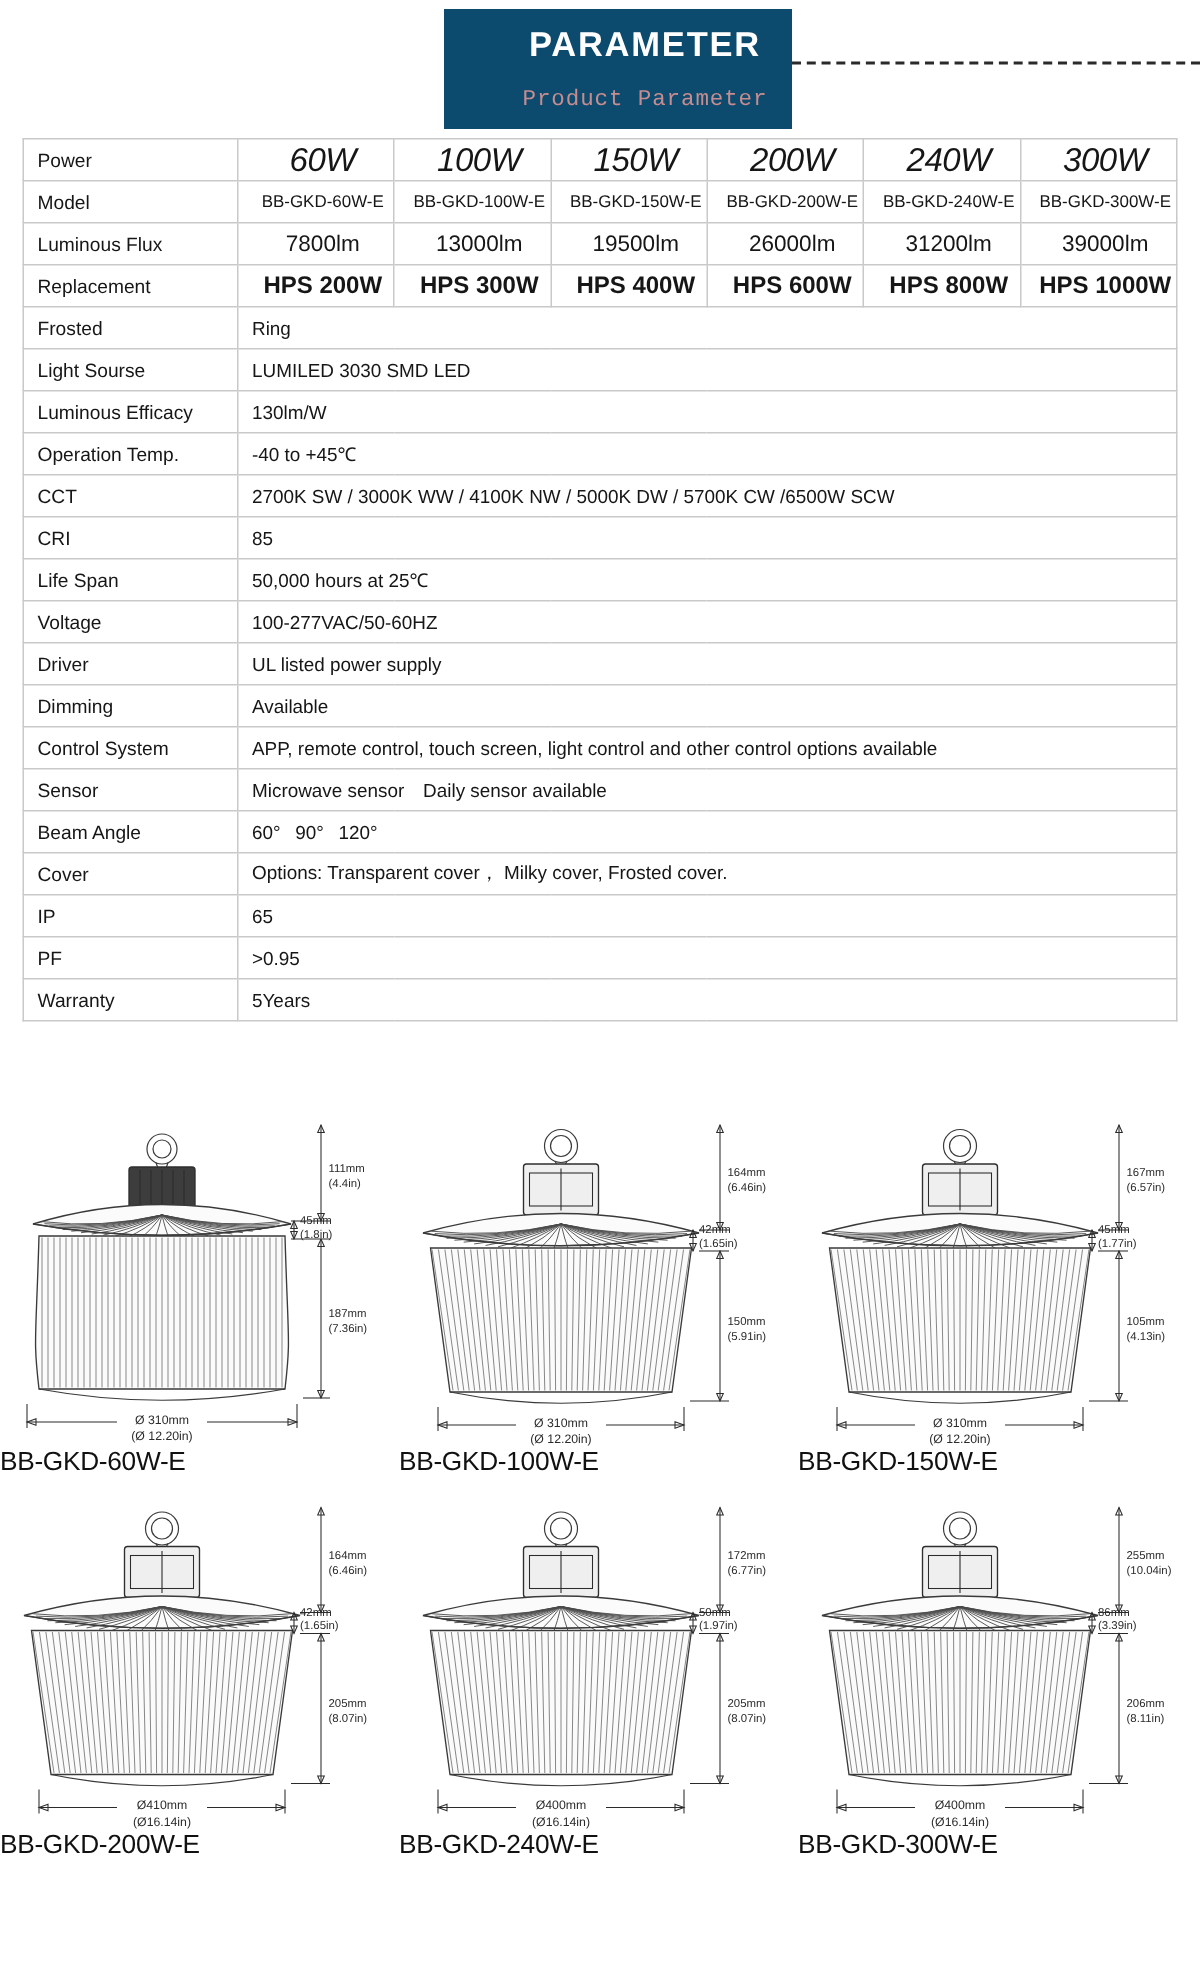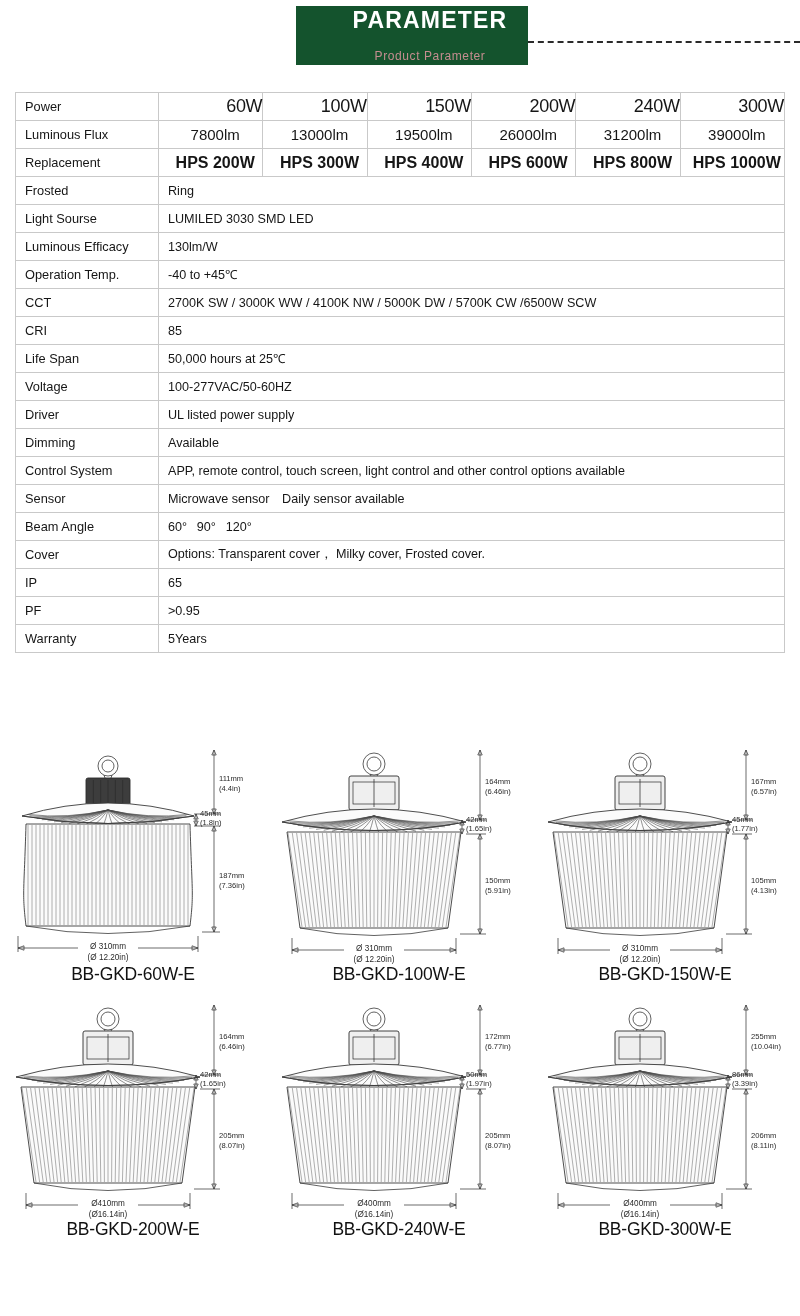--- a/index.html
+++ b/index.html
@@ -18,43 +18,43 @@
   .banner-wrap {
     position: relative;
     height: 76px;
     width: 800px;
   }
   .banner {
     position: absolute;
     left: 296px;
     top: 6px;
     width: 232px;
-    height: 59px;
-    background: #14532d;
+    height: 80px;
+    background: #0c4a6e;
     display: flex;
     flex-direction: column;
     align-items: center;
     justify-content: center;
     overflow: hidden;
     padding-left: 36px;
   }
   .banner-title {
     color: #ffffff;
     font-size: 23px;
     font-weight: bold;
     letter-spacing: 1.2px;
     line-height: 1.05;
     font-family: "Liberation Sans", sans-serif;
   }
   .banner-sub {
     color: #c58d90;
-    font-size: 12px;
+    font-size: 15px;
     letter-spacing: 0.6px;
     margin-top: 17px;
-    font-family: Liberation Sans, sans-serif;
+    font-family: Liberation Mono, monospace;
   }
   .banner-dash {
     position: absolute;
     left: 528px;
     top: 41px;
     width: 272px;
     height: 0;
     border-top: 2px dashed #2a2a2a;
   }
 
@@ -75,44 +75,44 @@
   table.spec td {
     border: 1px solid #c9c9c9;
     padding: 0 0 0 9px;
     height: 28px;
     vertical-align: middle;
     color: #161616;
     white-space: nowrap;
   }
   td.label { width: 143px; font-size: 12.8px; }
   td.powercell {
-    text-align: right;
+    text-align: center;
     padding: 0;
-    font-size: 18px;
+    font-size: 22px;
     letter-spacing: -0.3px;
     height: 34px;
+    font-style: italic;
   }
   td.modelcell { text-align: center; padding: 0 1px; font-size: 11.3px; }
   td.fluxcell  { text-align: center; padding: 0; font-size: 15px; }
   td.repcell   { text-align: center; padding: 0; font-size: 16px; font-weight: bold; }
   td.valuecell { font-size: 12.6px; }
 
   
   .diagrams {
     position: absolute;
     left: 0;
     top: 730px;
     width: 800px;
   }
   .drow { display: flex; width: 800px; }
   .dcell {
     width: 266px;
     display: flex;
     flex-direction: column;
-    align-items: center;
   }
   .dsvg { display: block; }
   .dlabel {
     font-size: 17.5px;
     color: #111;
     margin-top: -4px;
     letter-spacing: -0.2px;
     font-family: "Liberation Sans", sans-serif;
   }
   .dim-txt { font-size: 7.6px; fill: #2b2b2b; font-family: "Liberation Sans", sans-serif; }
@@ -140,20 +140,29 @@
   <table class="spec">
     <tbody id="tbody">
         <tr>
           <td class="label">Power</td>
           <td class="powercell">60W</td>
           <td class="powercell">100W</td>
           <td class="powercell">150W</td>
           <td class="powercell">200W</td>
           <td class="powercell">240W</td>
           <td class="powercell">300W</td>
+        </tr>
+        <tr>
+          <td class="label">Model</td>
+          <td class="modelcell">BB-GKD-60W-E</td>
+          <td class="modelcell">BB-GKD-100W-E</td>
+          <td class="modelcell">BB-GKD-150W-E</td>
+          <td class="modelcell">BB-GKD-200W-E</td>
+          <td class="modelcell">BB-GKD-240W-E</td>
+          <td class="modelcell">BB-GKD-300W-E</td>
         </tr>
         <tr>
           <td class="label">Luminous Flux</td>
           <td class="fluxcell">7800lm</td>
           <td class="fluxcell">13000lm</td>
           <td class="fluxcell">19500lm</td>
           <td class="fluxcell">26000lm</td>
           <td class="fluxcell">31200lm</td>
           <td class="fluxcell">39000lm</td>
         </tr>

